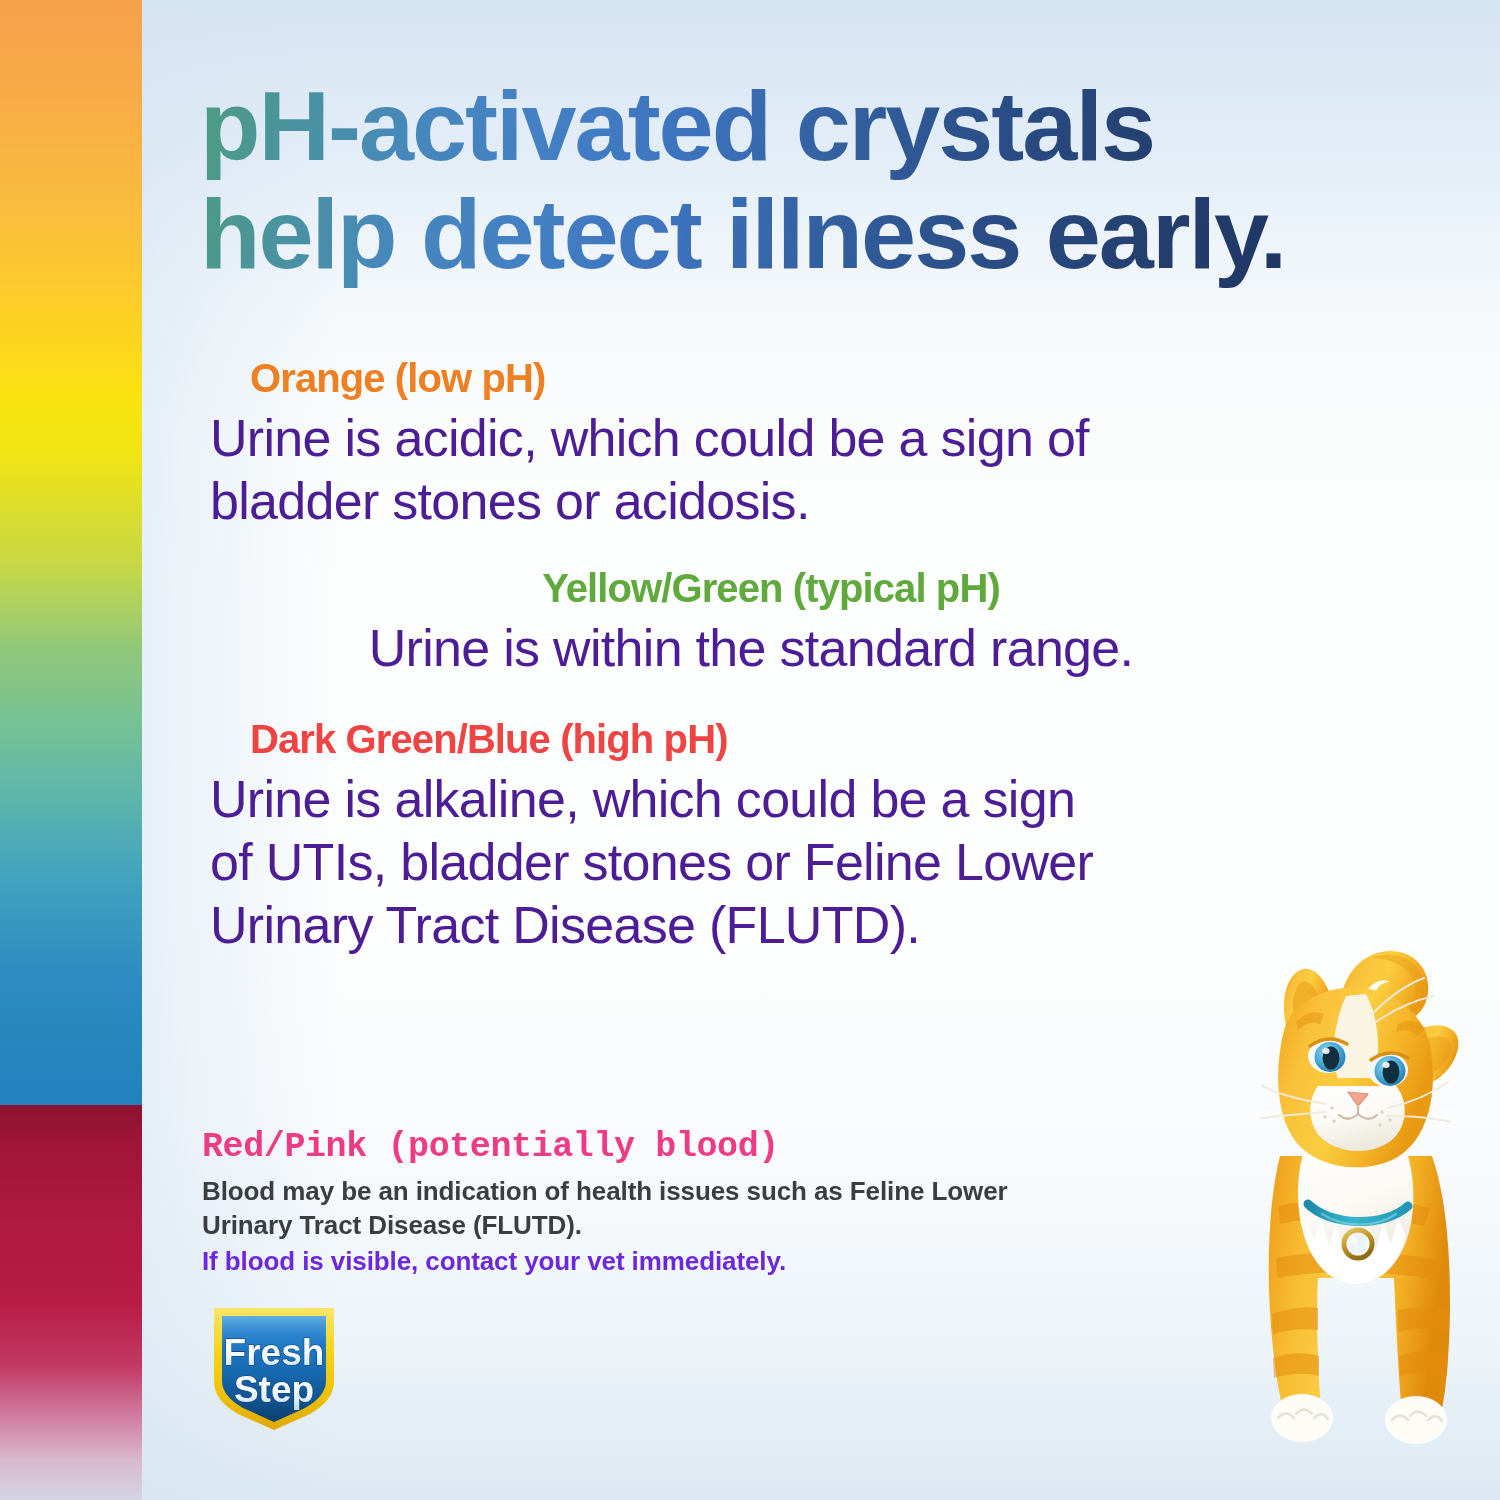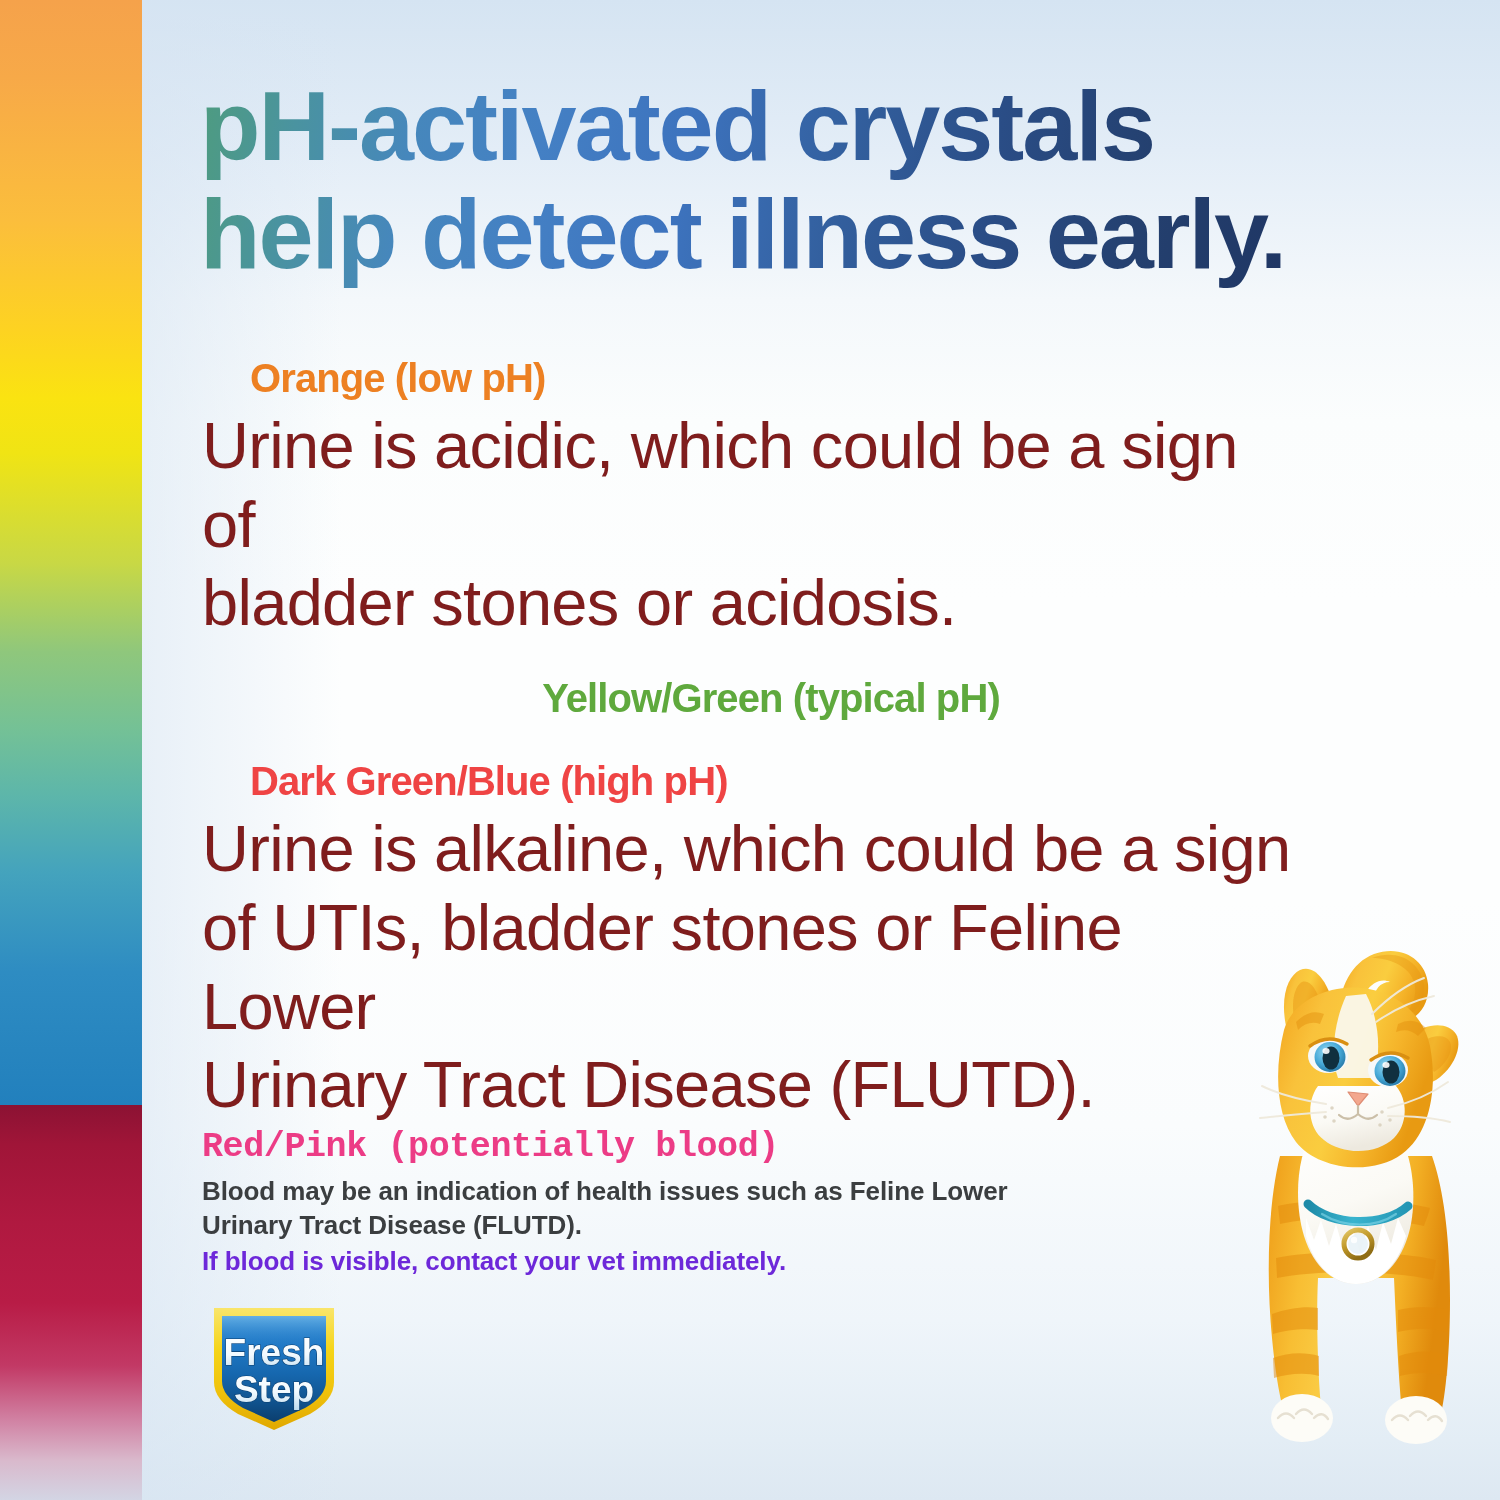--- a/index.html
+++ b/index.html
@@ -130,26 +130,27 @@
   .sec { margin-bottom:30px; }
   .sec-head {
     font-size:40px;
     font-weight:700;
     letter-spacing:-0.9px;
     line-height:1.18;
     margin-bottom:5px;
     margin-left:48px;
   }
   .sec-body {
-    font-size:65px;
+    font-size:52px;
     font-weight:400;
-    color:#7f1d1d;
+    color:#4c1d95;
     line-height:1.21;
     letter-spacing:-0.7px;
     white-space:pre-line;
+    margin-left:8px;
   }
   .sec-orange .sec-head { color:#ED8022; }
   .sec-green  .sec-head { color:#5FA93D; }
   .sec-blue   .sec-head { color:#ef4444; }
 
   .sec-orange { margin-bottom:32px; }
   .sec-green  { margin-bottom:36px;text-align:center; }
   .sec-blue   { margin-bottom:0; }
 
   
@@ -222,20 +223,21 @@
     <div class="sections">
 
       <div class="sec sec-orange">
         <div class="sec-head">Orange (low pH)</div>
         <div class="sec-body">Urine is acidic, which could be a sign of
 bladder stones or acidosis.</div>
       </div>
 
       <div class="sec sec-green">
         <div class="sec-head">Yellow/Green (typical pH)</div>
+        <div class="sec-body">Urine is within the standard range.</div>
       </div>
 
       <div class="sec sec-blue">
         <div class="sec-head">Dark Green/Blue (high pH)</div>
         <div class="sec-body">Urine is alkaline, which could be a sign
 of UTIs, bladder stones or Feline Lower
 Urinary Tract Disease (FLUTD).</div>
       </div>
 
     </div>

